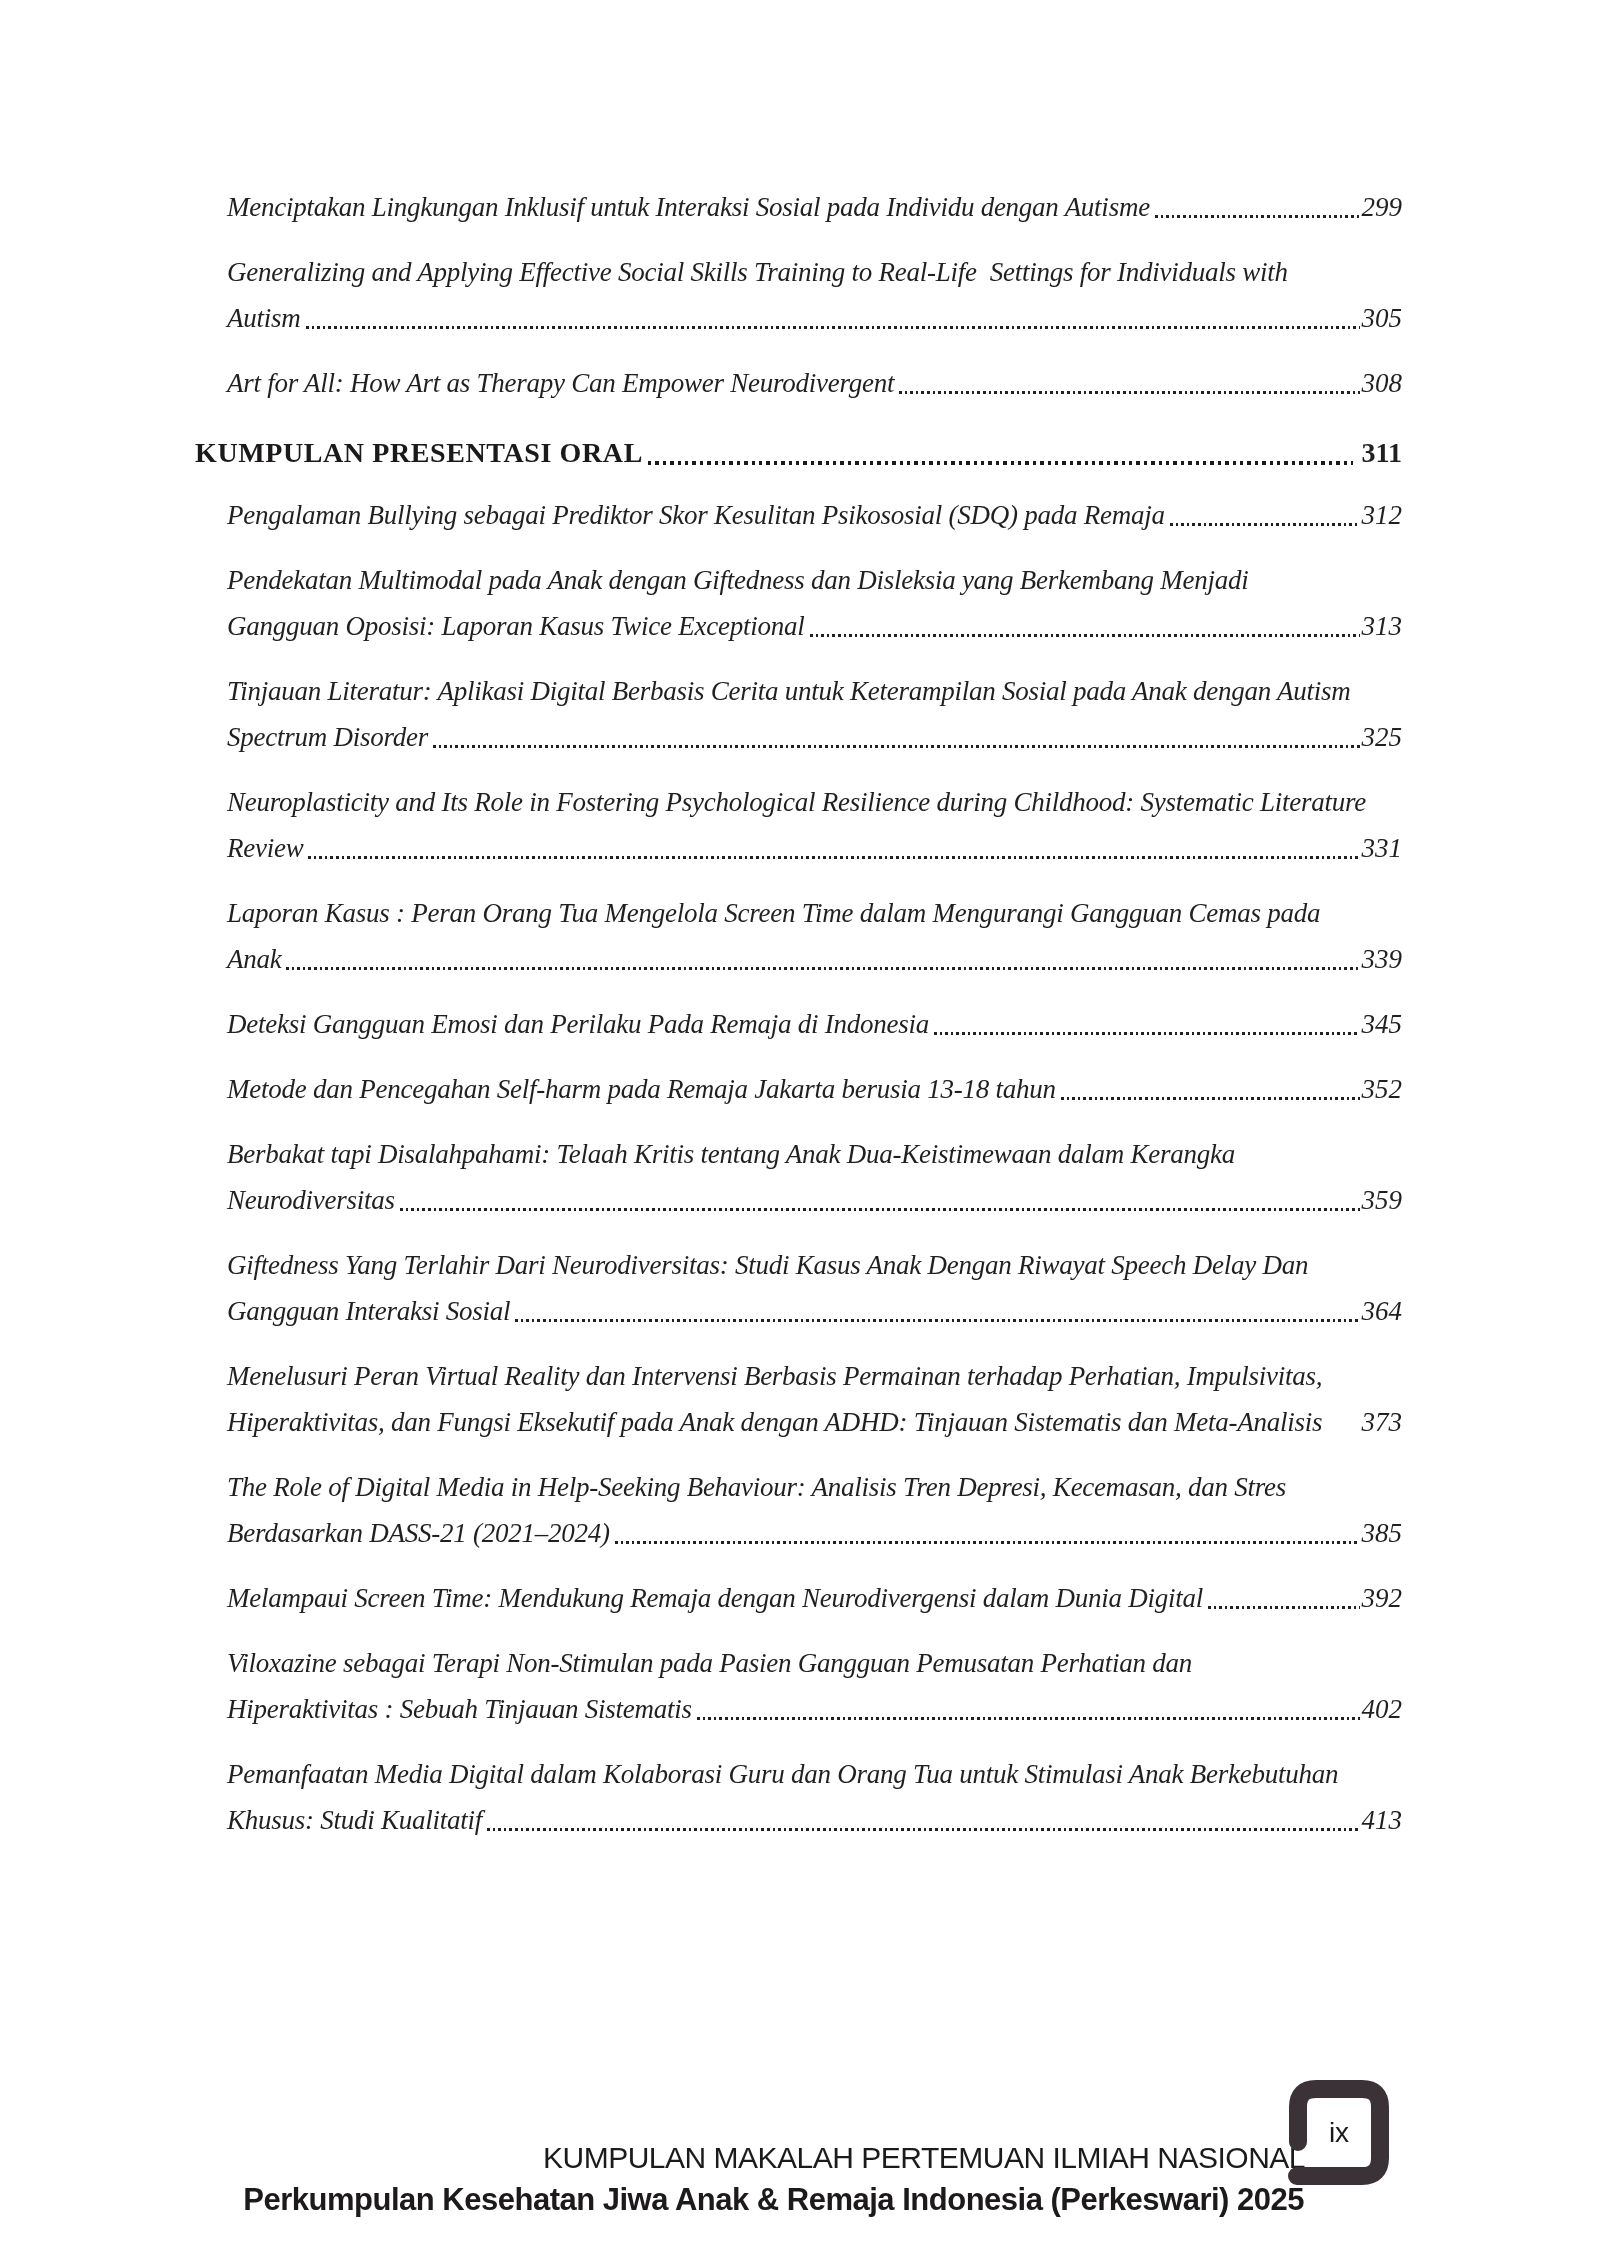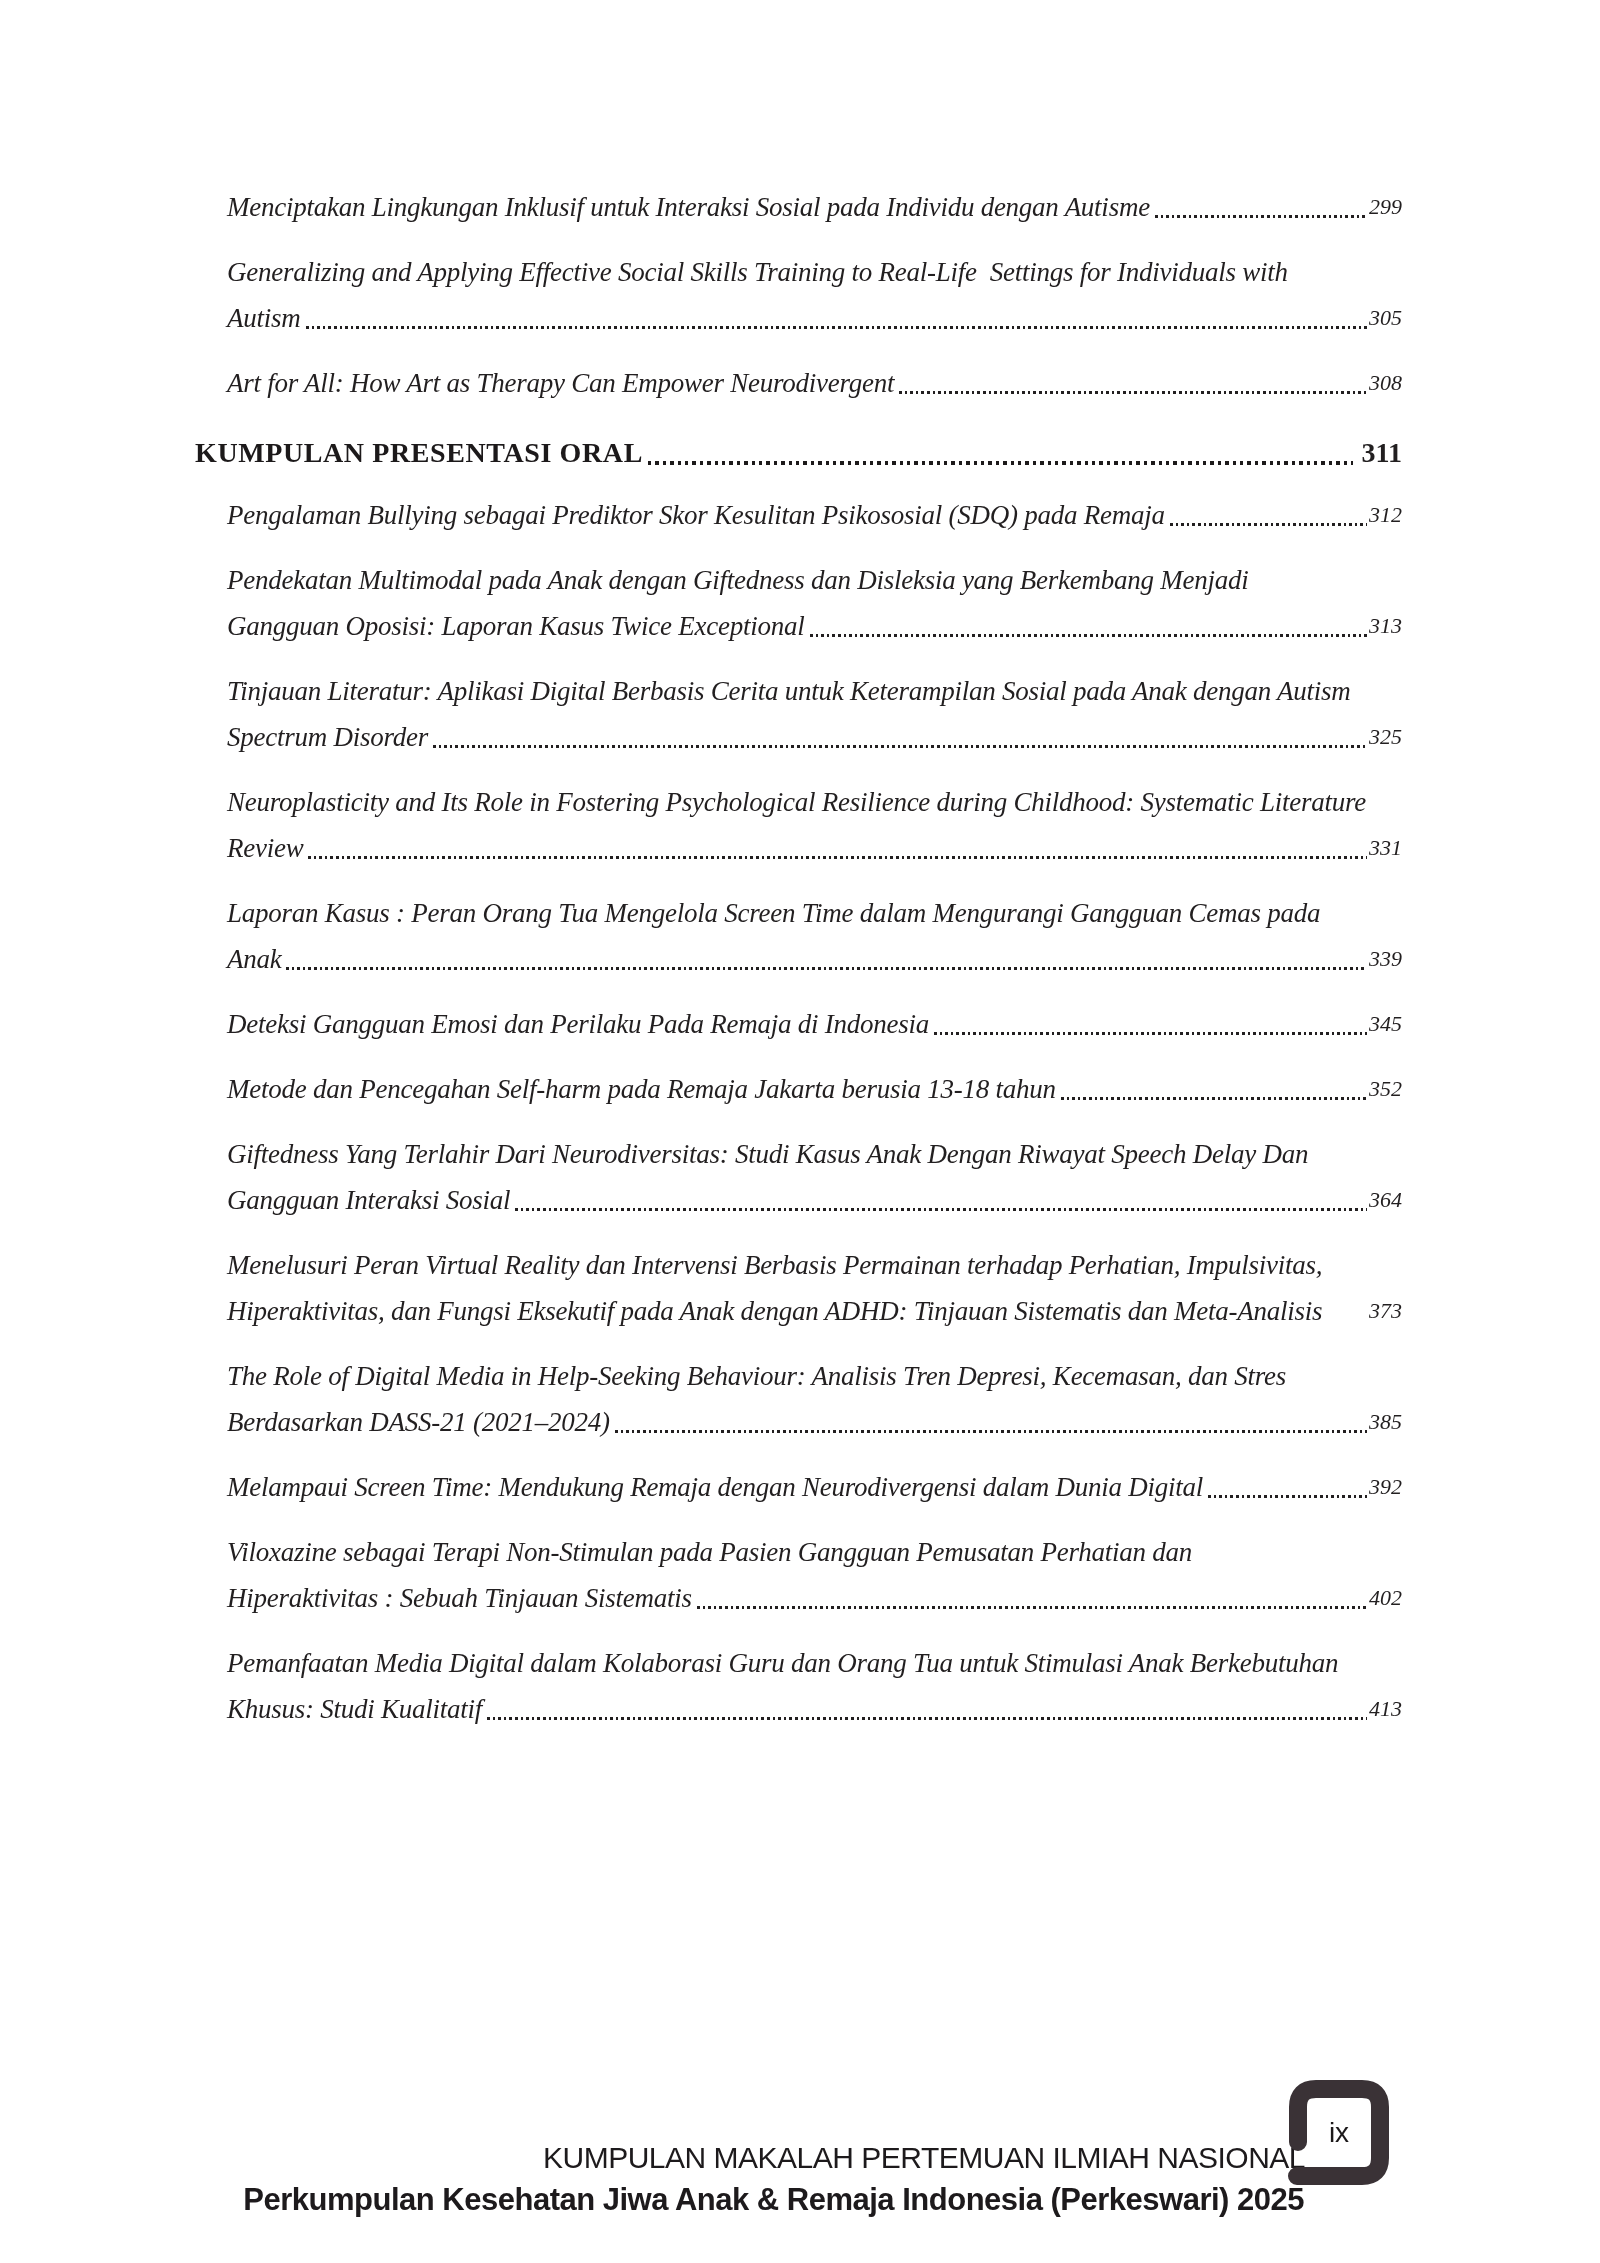--- a/index.html
+++ b/index.html
@@ -27,21 +27,21 @@
   }
   .leader{
     flex:1 1 auto;min-width:0;height:46px;margin:0 2px 0 5px;
     background-image:repeating-linear-gradient(to right,var(--ink,#221f20) 0 2.6px,transparent 2.6px 5.6px);
     background-size:100% 3.2px;
     background-repeat:no-repeat;
     background-position:0 calc(100% - 12px);
   }
   .leader.hidden-leader{background:none;}
   .pagenum{
-    flex:0 0 auto;font-style:italic;font-size:22px;line-height:46px;
+    flex:0 0 auto;font-style:italic;font-size:27px;line-height:46px;
     color:var(--ink,#221f20);
   }
   
   .toc-entry.section{margin:24px 0 16px -32px;width:1207px;}
   .toc-entry.section .toc-title{
     font-style:normal;font-weight:700;font-size:28px;letter-spacing:0.6px;
     color:var(--ink-strong,#1c191a);
   }
   .toc-entry.section .leader{
     background-image:repeating-linear-gradient(to right,var(--ink-strong,#1c191a) 0 3.4px,transparent 3.4px 7.4px);
@@ -166,20 +166,30 @@
       </div>
       <div class="toc-entry">
         <div class="toc-line">
           <span class="toc-title">Metode dan Pencegahan Self-harm pada Remaja Jakarta berusia 13-18 tahun</span>
           <span class="leader"></span>
           <span class="pagenum">352</span>
         </div>
       </div>
       <div class="toc-entry">
         <div class="toc-line">
+          <span class="toc-title">Berbakat tapi Disalahpahami: Telaah Kritis tentang Anak Dua-Keistimewaan dalam Kerangka</span>
+        </div>
+        <div class="toc-line">
+          <span class="toc-title">Neurodiversitas</span>
+          <span class="leader"></span>
+          <span class="pagenum">359</span>
+        </div>
+      </div>
+      <div class="toc-entry">
+        <div class="toc-line">
           <span class="toc-title">Giftedness Yang Terlahir Dari Neurodiversitas: Studi Kasus Anak Dengan Riwayat Speech Delay Dan</span>
         </div>
         <div class="toc-line">
           <span class="toc-title">Gangguan Interaksi Sosial</span>
           <span class="leader"></span>
           <span class="pagenum">364</span>
         </div>
       </div>
       <div class="toc-entry">
         <div class="toc-line">

